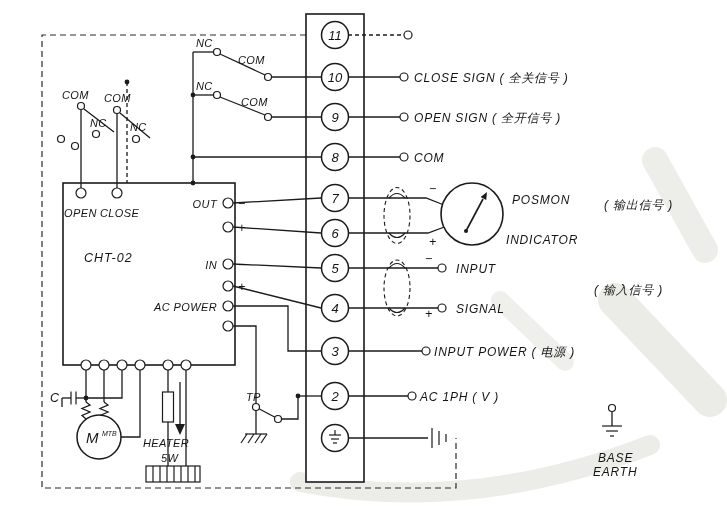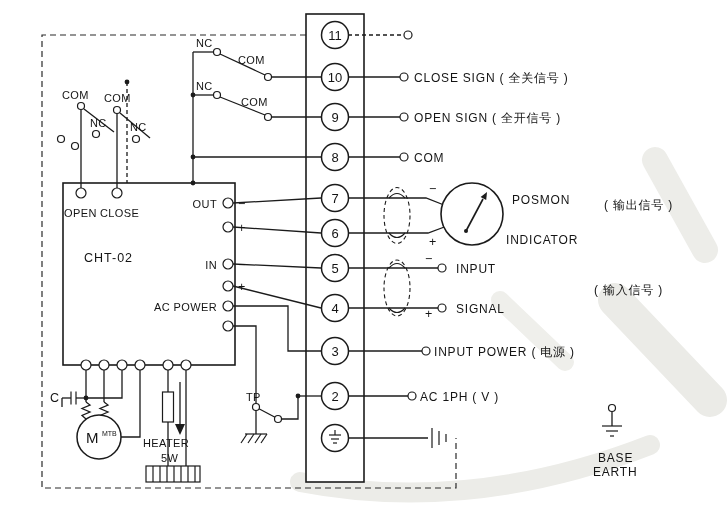--- a/index.html
+++ b/index.html
@@ -1,17 +1,17 @@
 <!DOCTYPE html>
 <html><head>
 <meta charset="utf-8">
 <style>
   html,body{margin:0;padding:0;background:#fff;}
   #stage{position:relative;width:727px;height:523px;background:#ffffff;overflow:hidden;
-         font-family:"Liberation Sans","DejaVu Sans",sans-serif;}
+         font-family:"Liberation Sans","DejaVu Sans",sans-serif;font-style:italic;}
   svg{display:block;}
   text{fill:#141414;font-family:"Liberation Sans","DejaVu Sans",sans-serif;}
   .t-num{font-size:13px;text-anchor:middle;}
   .lbl{font-size:12px;letter-spacing:0.8px;}
   .sm{font-size:11px;letter-spacing:0.4px;}
   .sign{font-size:12.5px;}
   .model{font-size:12.5px;letter-spacing:1px;}
   .big{font-size:15px;}
   .xs{font-size:7px;}
   .end{text-anchor:end;}

